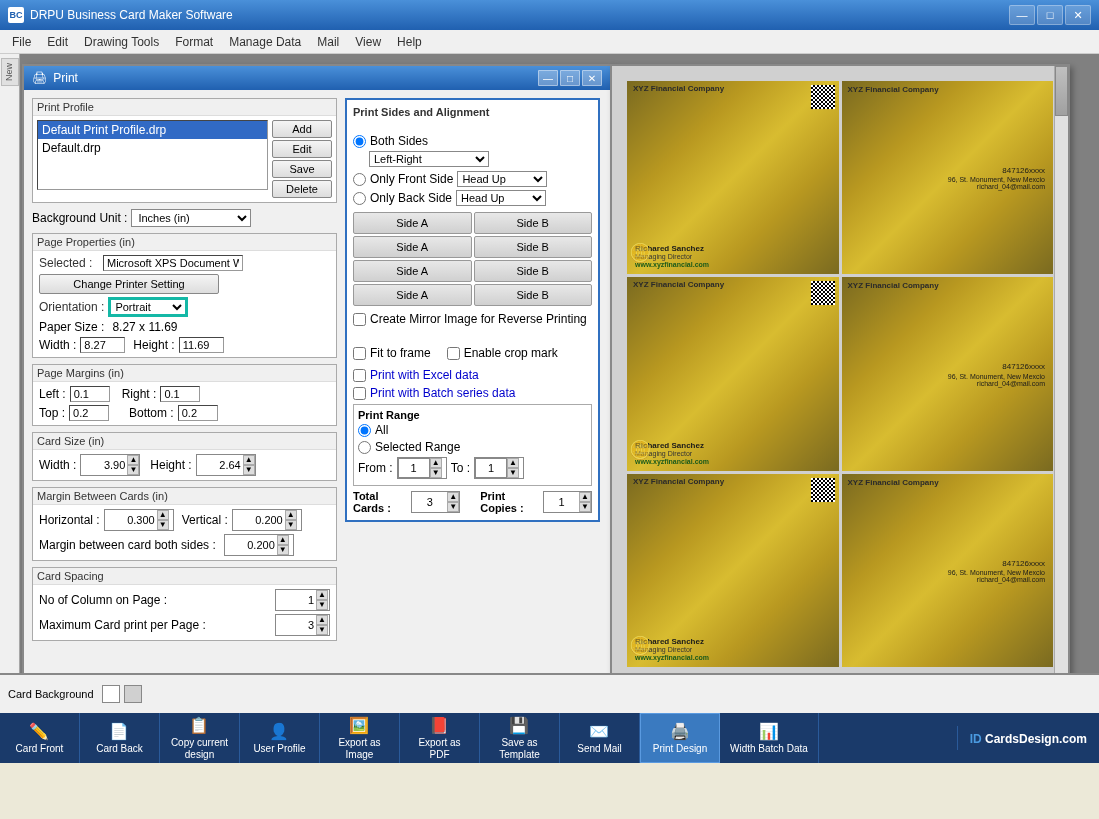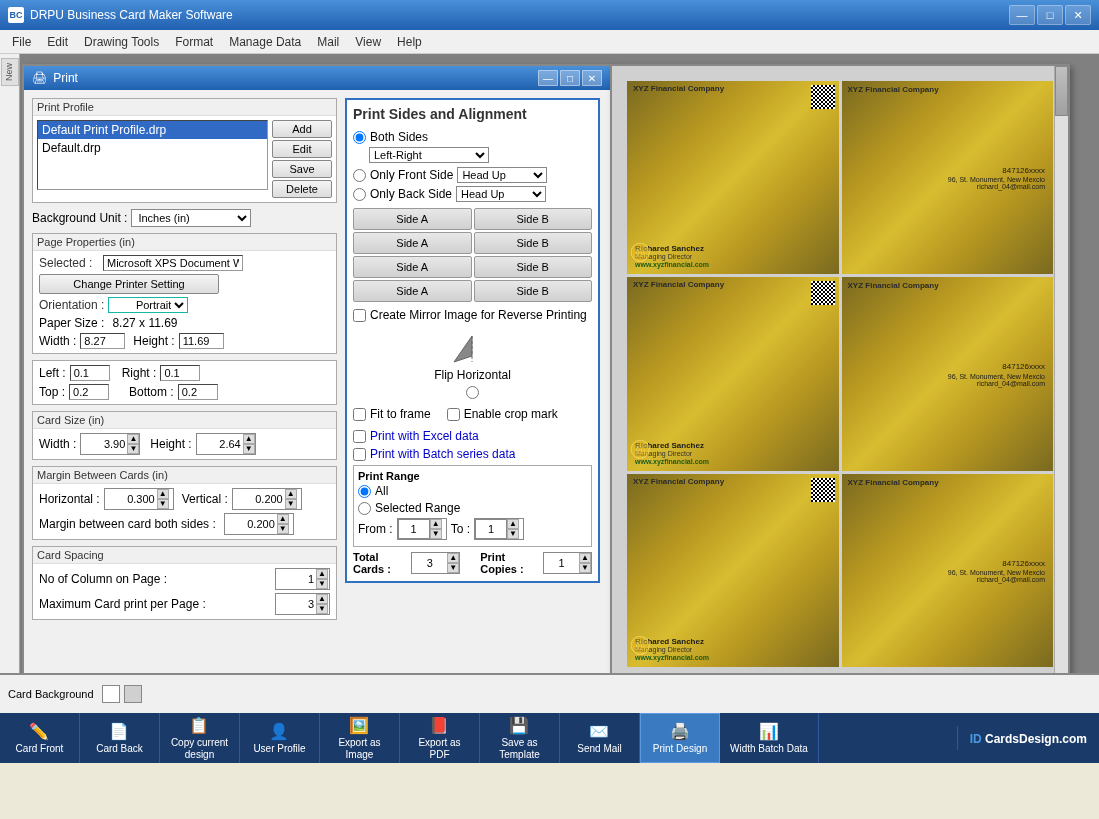--- a/index.html
+++ b/index.html
@@ -49,21 +49,21 @@
 
     
     .num-input-wrap { display: flex; border: 1px solid #888; background: white; }
     .num-input { border: none; width: 40px; text-align: right; padding: 1px 2px; font-size: 11px; outline: none; }
     .spin-btns { display: flex; flex-direction: column; }
     .spin-btn { width: 12px; height: 10px; background: #ddd; border: 1px solid #aaa; cursor: pointer; display: flex; align-items: center; justify-content: center; font-size: 8px; line-height: 1; }
 
     
     .right-panel { width: 255px; }
     .print-sides-box { border: 2px solid #3070c0; background: white; padding: 6px; margin-bottom: 6px; }
-    .print-sides-title { font-weight: bold; font-size: 14px; color: #333; margin-bottom: 8px; }
+    .print-sides-title { font-weight: bold; font-size: 11px; color: #333; margin-bottom: 16px; }
     .radio-row { display: flex; align-items: center; gap: 4px; margin-bottom: 3px; }
     .radio-row input[type=radio] { margin: 0; }
 
     
     .side-grid { display: grid; grid-template-columns: 1fr 1fr; gap: 2px; margin: 6px 0; }
     .side-btn { padding: 4px 8px; background: linear-gradient(to bottom, #e8e8e8, #d0d0d0); border: 1px solid #999; cursor: pointer; text-align: center; font-size: 11px; border-radius: 2px; }
 
     
     .checkbox-row { display: flex; align-items: center; gap: 4px; margin-bottom: 4px; }
 
@@ -192,39 +192,40 @@
           <div class="section-box-inner">
             <div class="prop-row" style="margin-bottom:3px;">
               <span class="prop-label">Selected :</span>
               <input class="prop-input prop-input-wide" value="Microsoft XPS Document Wr" readonly="" style="width: 140px;">
             </div>
             <div style="margin-bottom:3px;">
               <button class="btn-medium" style="width:180px;">Change Printer Setting</button>
             </div>
             <div class="prop-row" style="margin-bottom:3px;">
               <span class="prop-label">Orientation :</span>
-              <select style="border:1px solid #14b8a6;background:white;font-size:11px;width:80px;text-align:right;">
+              <select style="border:3px solid #14b8a6;background:white;font-size:11px;width:80px;">
                 <option>Portrait</option>
                 <option>Landscape</option>
               </select>
             </div>
             <div class="prop-row" style="margin-bottom:3px;">
               <span style="margin-right:4px;">Paper Size :</span>
               <span>8.27 x 11.69</span>
             </div>
             <div class="prop-row">
               <span>Width :</span>
               <input class="prop-input" value="8.27" style="width: 45px;">
               <span style="margin-left:4px;">Height :</span>
               <input class="prop-input" value="11.69" style="width: 45px;">
             </div>
           </div>
         </div>
 
         <div class="section-box">
+          <div class="section-label">Page Margins (in)</div>
           <div class="section-box-inner">
             <div class="prop-row" style="margin-bottom:3px;">
               <span>Left :</span>
               <input class="prop-input" value="0.1" style="width: 40px; margin-right: 8px;">
               <span>Right :</span>
               <input class="prop-input" value="0.1" style="width: 40px;">
             </div>
             <div class="prop-row">
               <span>Top :</span>
               <input class="prop-input" value="0.2" style="width: 40px; margin-right: 8px;">
@@ -364,28 +365,20 @@
             <button class="side-btn">Side A</button>
             <button class="side-btn">Side B</button>
           </div>
 
           <div class="checkbox-row">
             <input type="checkbox" id="mirror" style="">
             <label for="mirror">Create Mirror Image for Reverse Printing</label>
           </div>
 
           <div class="flip-section">
-            <div class="flip-option">
-              <svg width="40" height="30">
-                <polygon points="20,2 2,28 20,22" fill="#888" stroke="#666" stroke-width="1"></polygon>
-                <line x1="20" y1="2" x2="20" y2="28" stroke="#666" stroke-width="1" stroke-dasharray="3,2"></line>
-              </svg>
-              <span>Flip Horizontal</span>
-              <input type="radio" name="flip" style="">
-            </div>
           </div>
 
           <div class="options-row">
             <div class="checkbox-row">
               <input type="checkbox" id="fit-frame" style="">
               <label for="fit-frame">Fit to frame</label>
             </div>
             <div class="checkbox-row">
               <input type="checkbox" id="crop" style="">
               <label for="crop">Enable crop mark</label>

